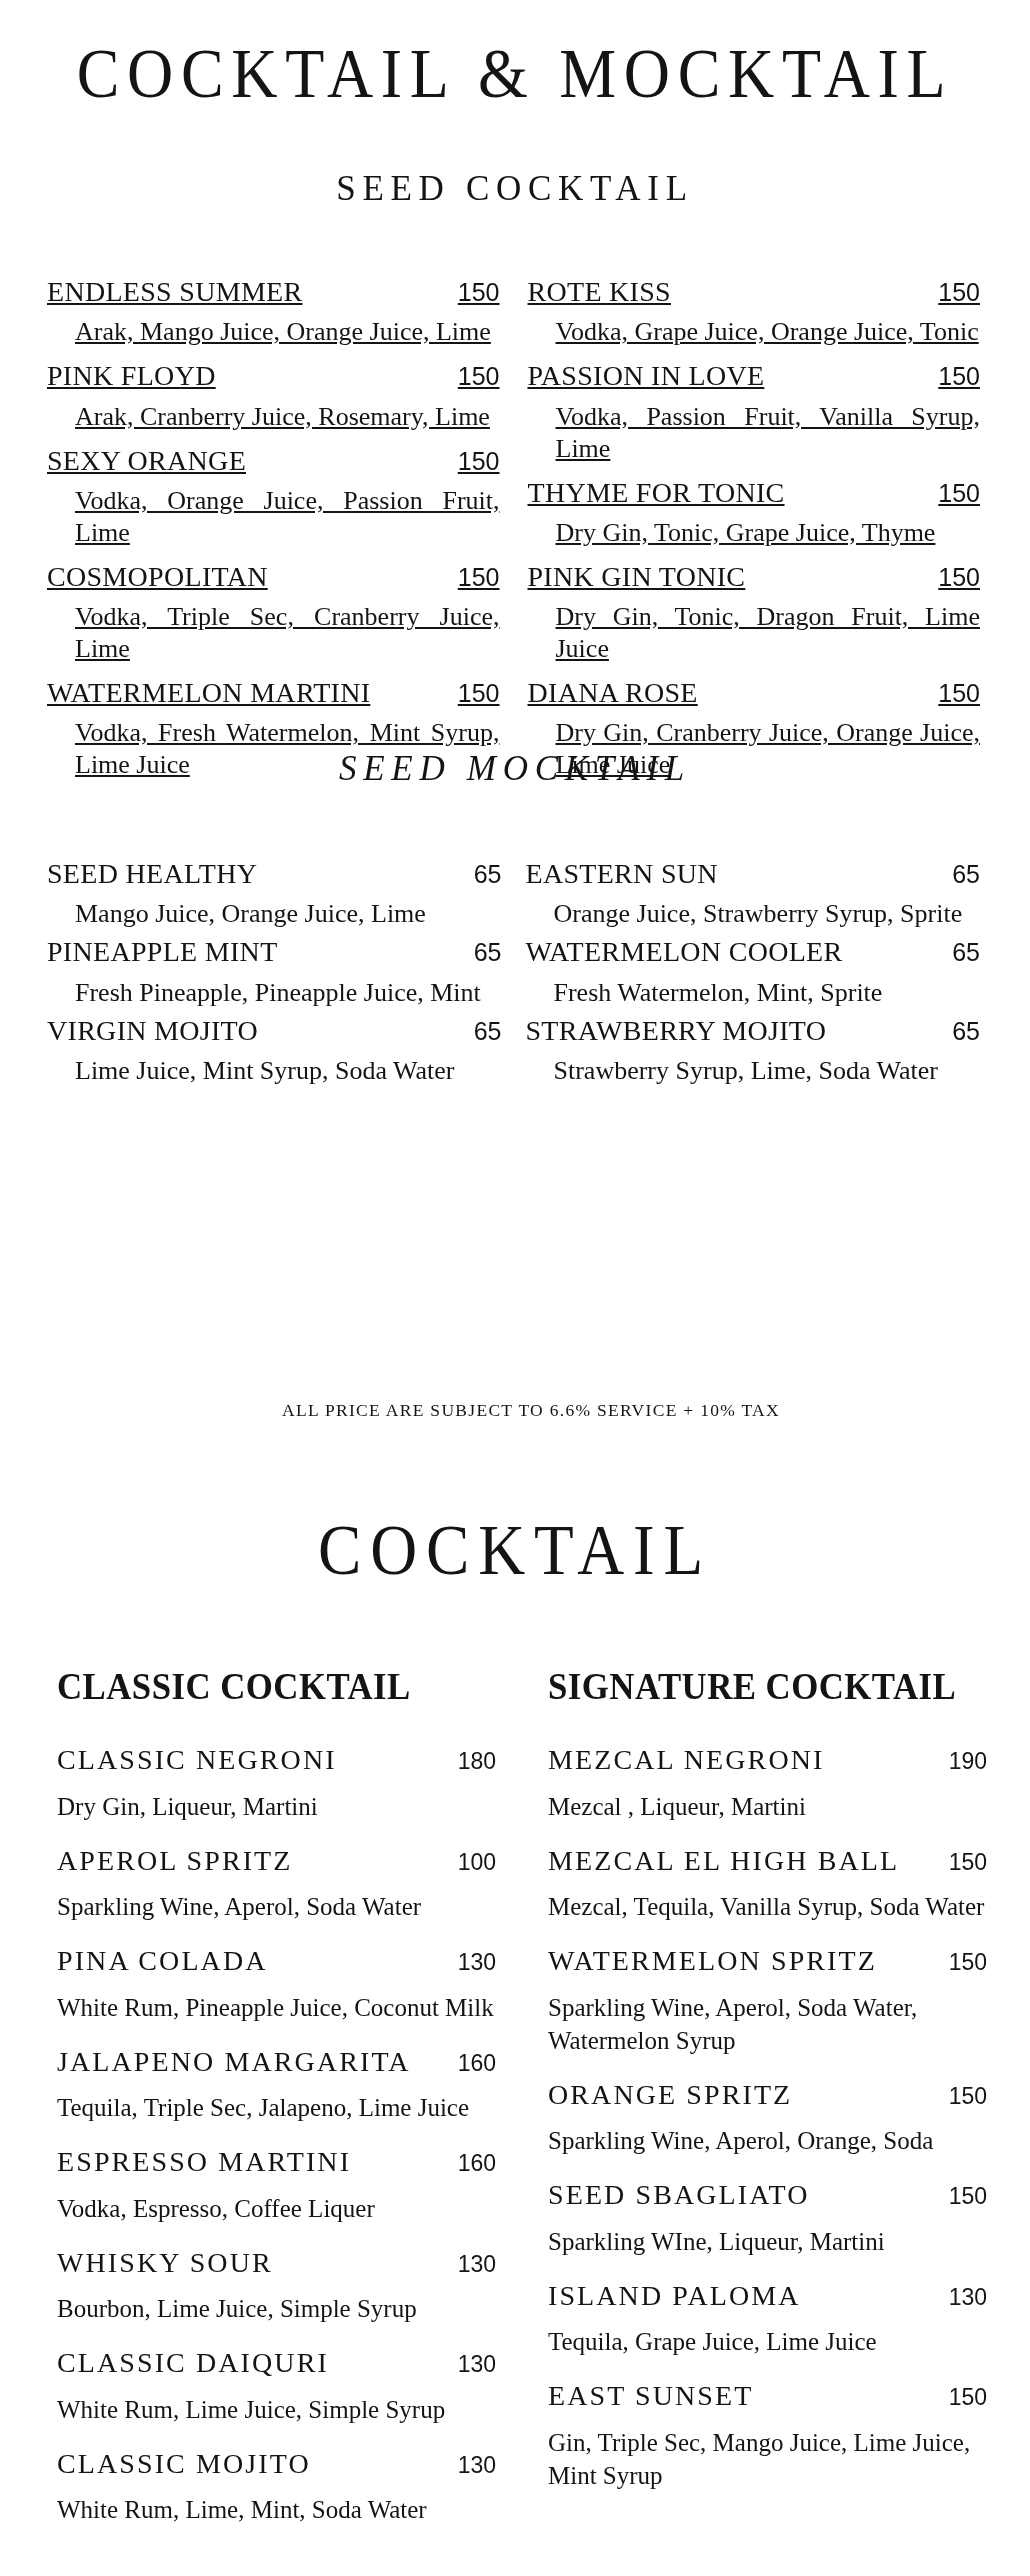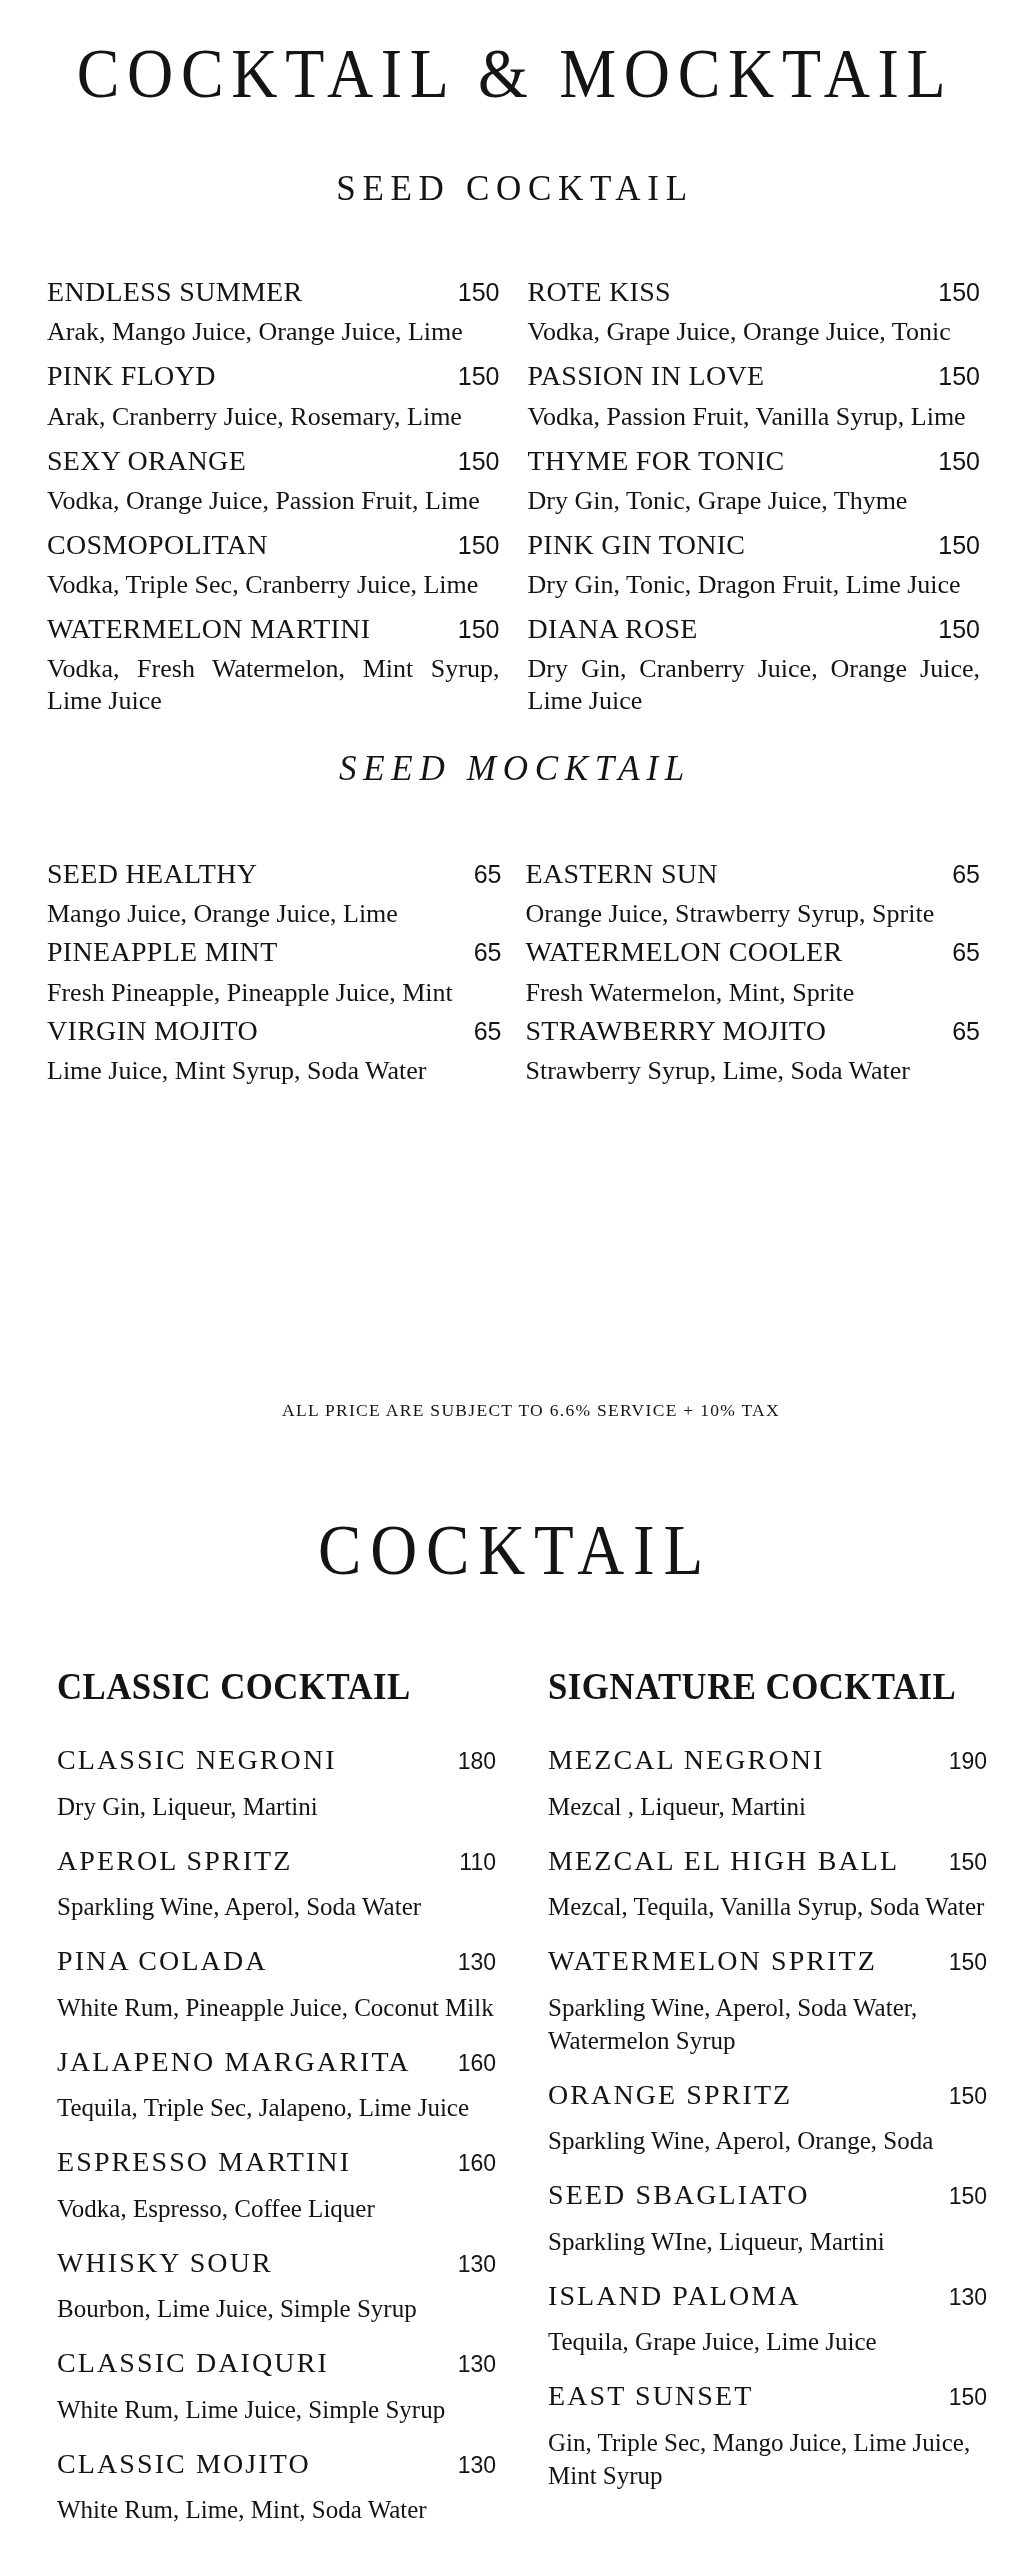--- a/index.html
+++ b/index.html
@@ -16,30 +16,30 @@
   .stretch { display: inline-block; transform: scaleY(1.1); transform-origin: 50% 100%; }
 
   #title1 { top: 45px;  font-size: 64px; letter-spacing: 7.7px; line-height: 1; }
   #title2 { top: 1521px; font-size: 65px; letter-spacing: 8.8px; line-height: 1; }
 
   .sechead { font-size: 35px; letter-spacing: 6.7px; line-height: 1; }
   #h-seed-cocktail { top: 171px; }
   #h-seed-mocktail { top: 751px; font-style: italic; }
 
   .grid { position: absolute; display: grid; grid-template-columns: 1fr 1fr; }
-  #grid-cocktail { top: 278px;  left: 47px;  right: 50px; column-gap: 28px; }
+  #grid-cocktail { top: 278px;  left: 47px;  right: 50px; column-gap: 28px; text-decoration: underline; }
   #grid-mocktail { top: 860px; left: 47px;  right: 50px; column-gap: 24px; }
   #grid-page2    { top: 1668px; left: 57px; right: 43px; column-gap: 52px; }
 
   .item { margin-bottom: 14px; }
   #grid-mocktail .item { margin-bottom: 8.2px; }
   .itemrow { display: flex; justify-content: space-between; align-items: baseline; }
   .iname  { font-size: 28px; line-height: 1; letter-spacing: 0.3px; }
   .iprice { font-family: "Liberation Sans", sans-serif; font-size: 25px; line-height: 1; }
-  .idesc  { font-size: 26px; line-height: 32px; margin-top: 10.3px; text-align: justify; }
+  .idesc  { font-size: 26px; line-height: 32px; margin-top: 10.3px; text-align: justify; margin-left: 28px; }
 
   .colhead {
     font-weight: 700; font-size: 37px; line-height: 1; letter-spacing: 0.5px;
     transform: scaleX(0.94); transform-origin: 0 50%;
     white-space: nowrap; margin-bottom: 41px;
   }
   .item2 { margin-bottom: 24px; }
   .iname2  { font-size: 28px; line-height: 1; letter-spacing: 2.1px; text-align: right; }
   .iprice2 { font-family: "Liberation Sans", sans-serif; font-size: 23px; line-height: 1; }
   .idesc2  { font-size: 25px; line-height: 33px; margin-top: 15.5px; }
@@ -217,21 +217,21 @@
             <div class="itemrow">
               <span class="iname2">CLASSIC NEGRONI</span>
               <span class="iprice2">180</span>
             </div>
             <div class="idesc2">Dry Gin, Liqueur, Martini</div>
           </div>
 
           <div class="item2">
             <div class="itemrow">
               <span class="iname2">APEROL SPRITZ</span>
-              <span class="iprice2">110</span>
+              <span class="iprice2">100</span>
             </div>
             <div class="idesc2">Sparkling Wine, Aperol, Soda Water</div>
           </div>
 
           <div class="item2">
             <div class="itemrow">
               <span class="iname2">PINA COLADA</span>
               <span class="iprice2">130</span>
             </div>
             <div class="idesc2">White Rum, Pineapple Juice, Coconut Milk</div>

